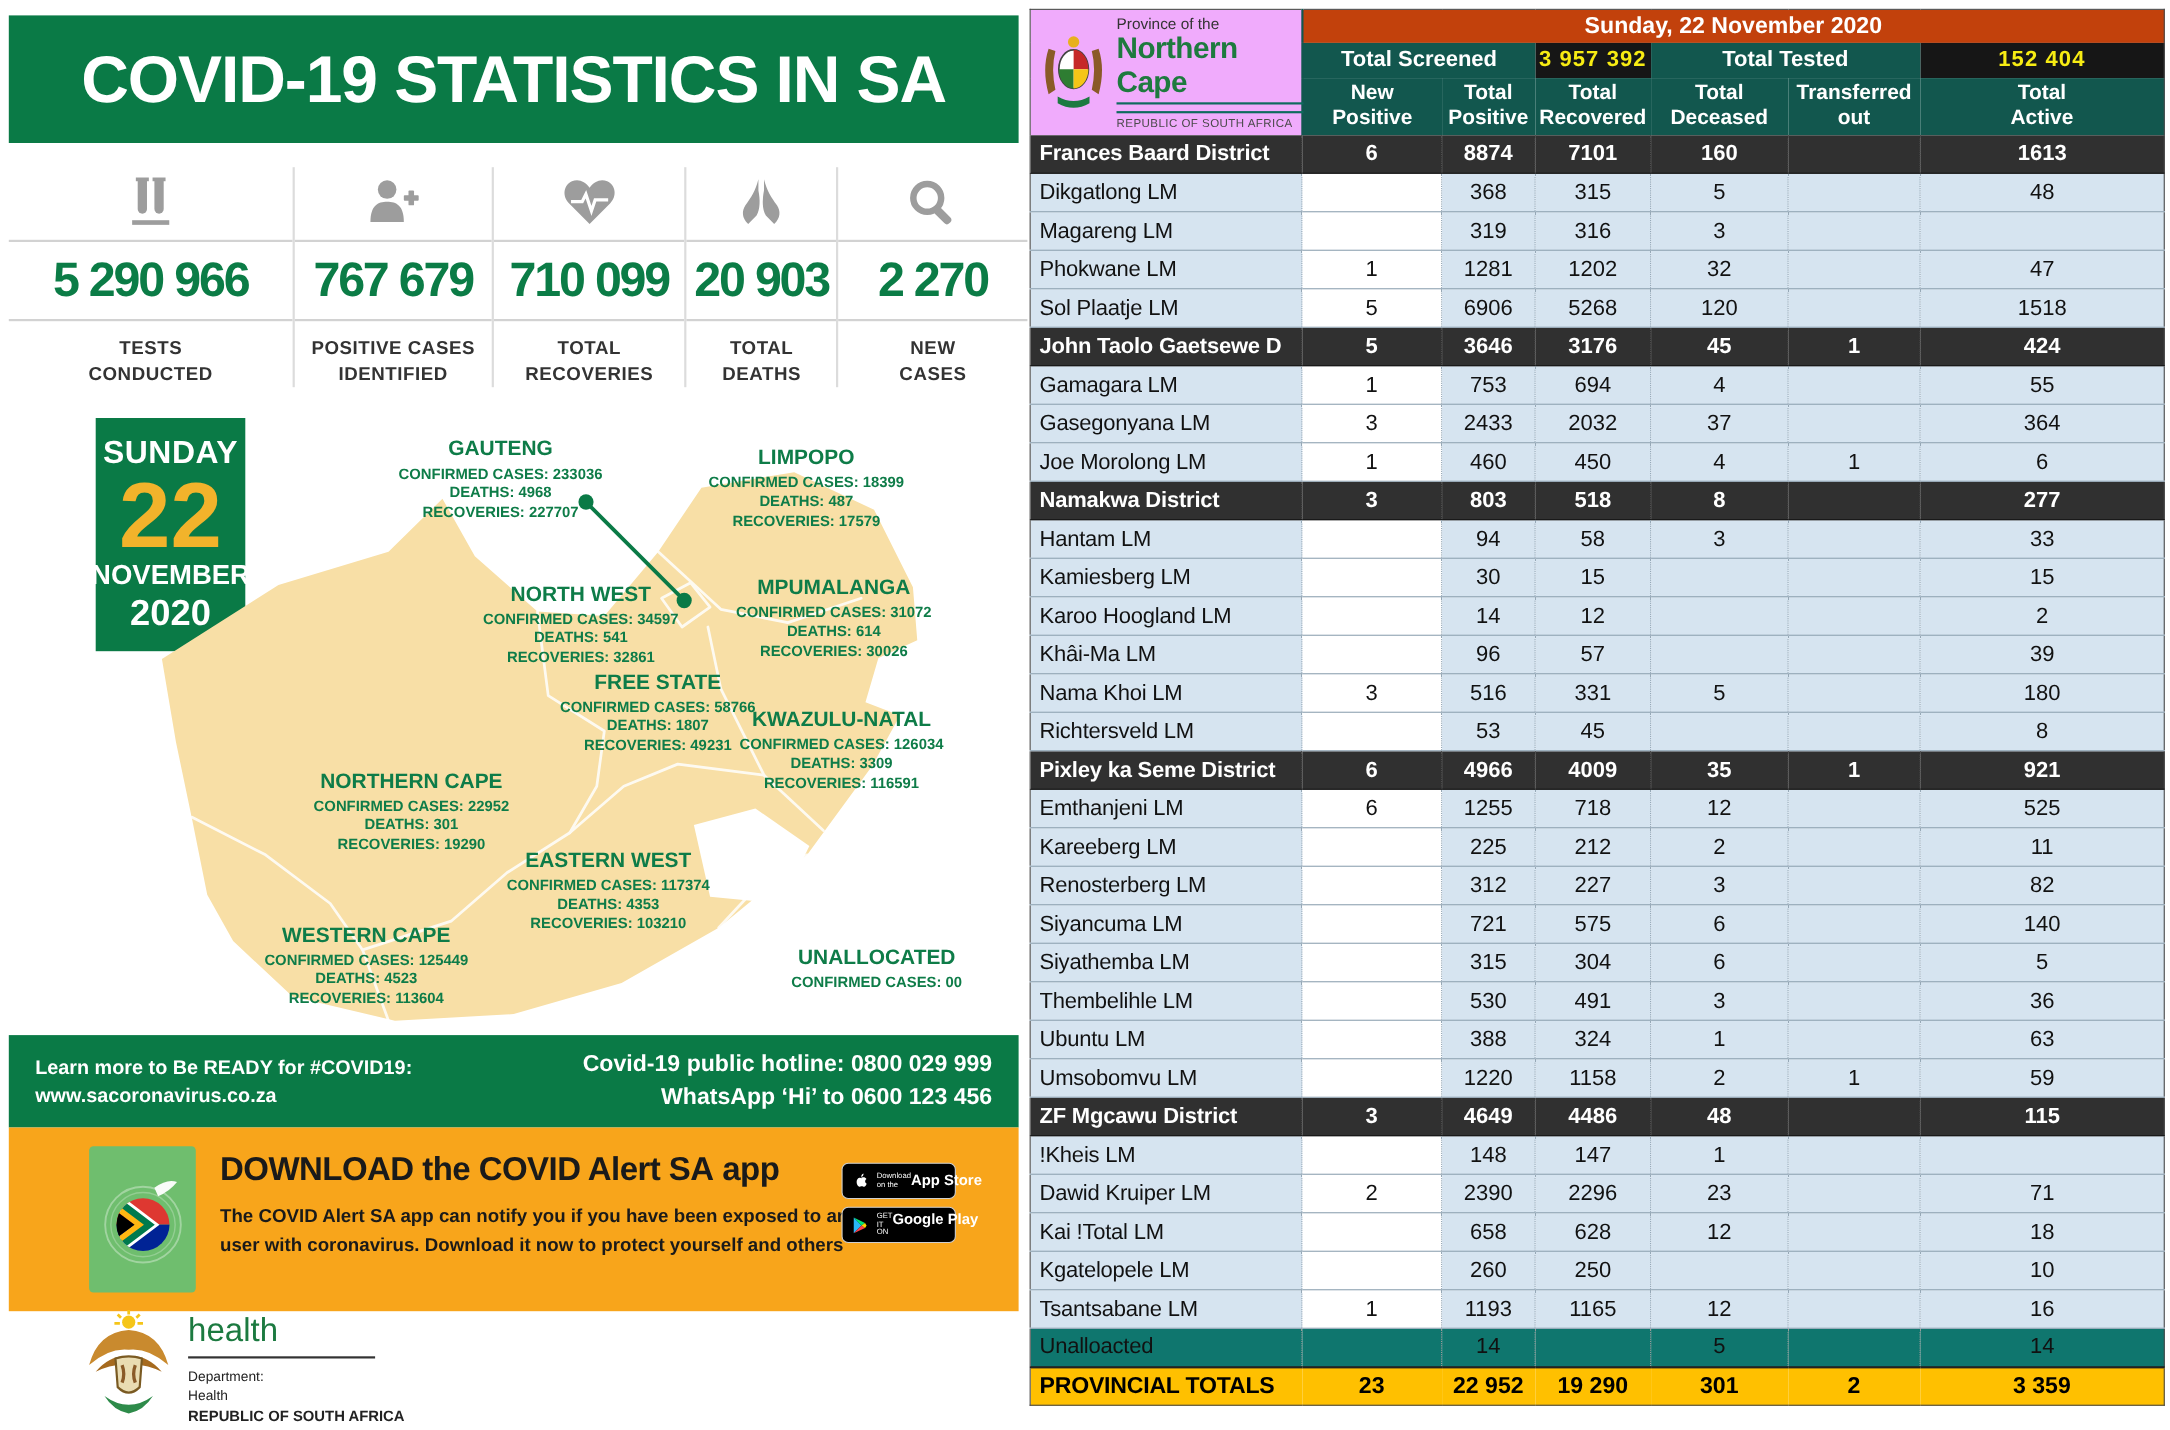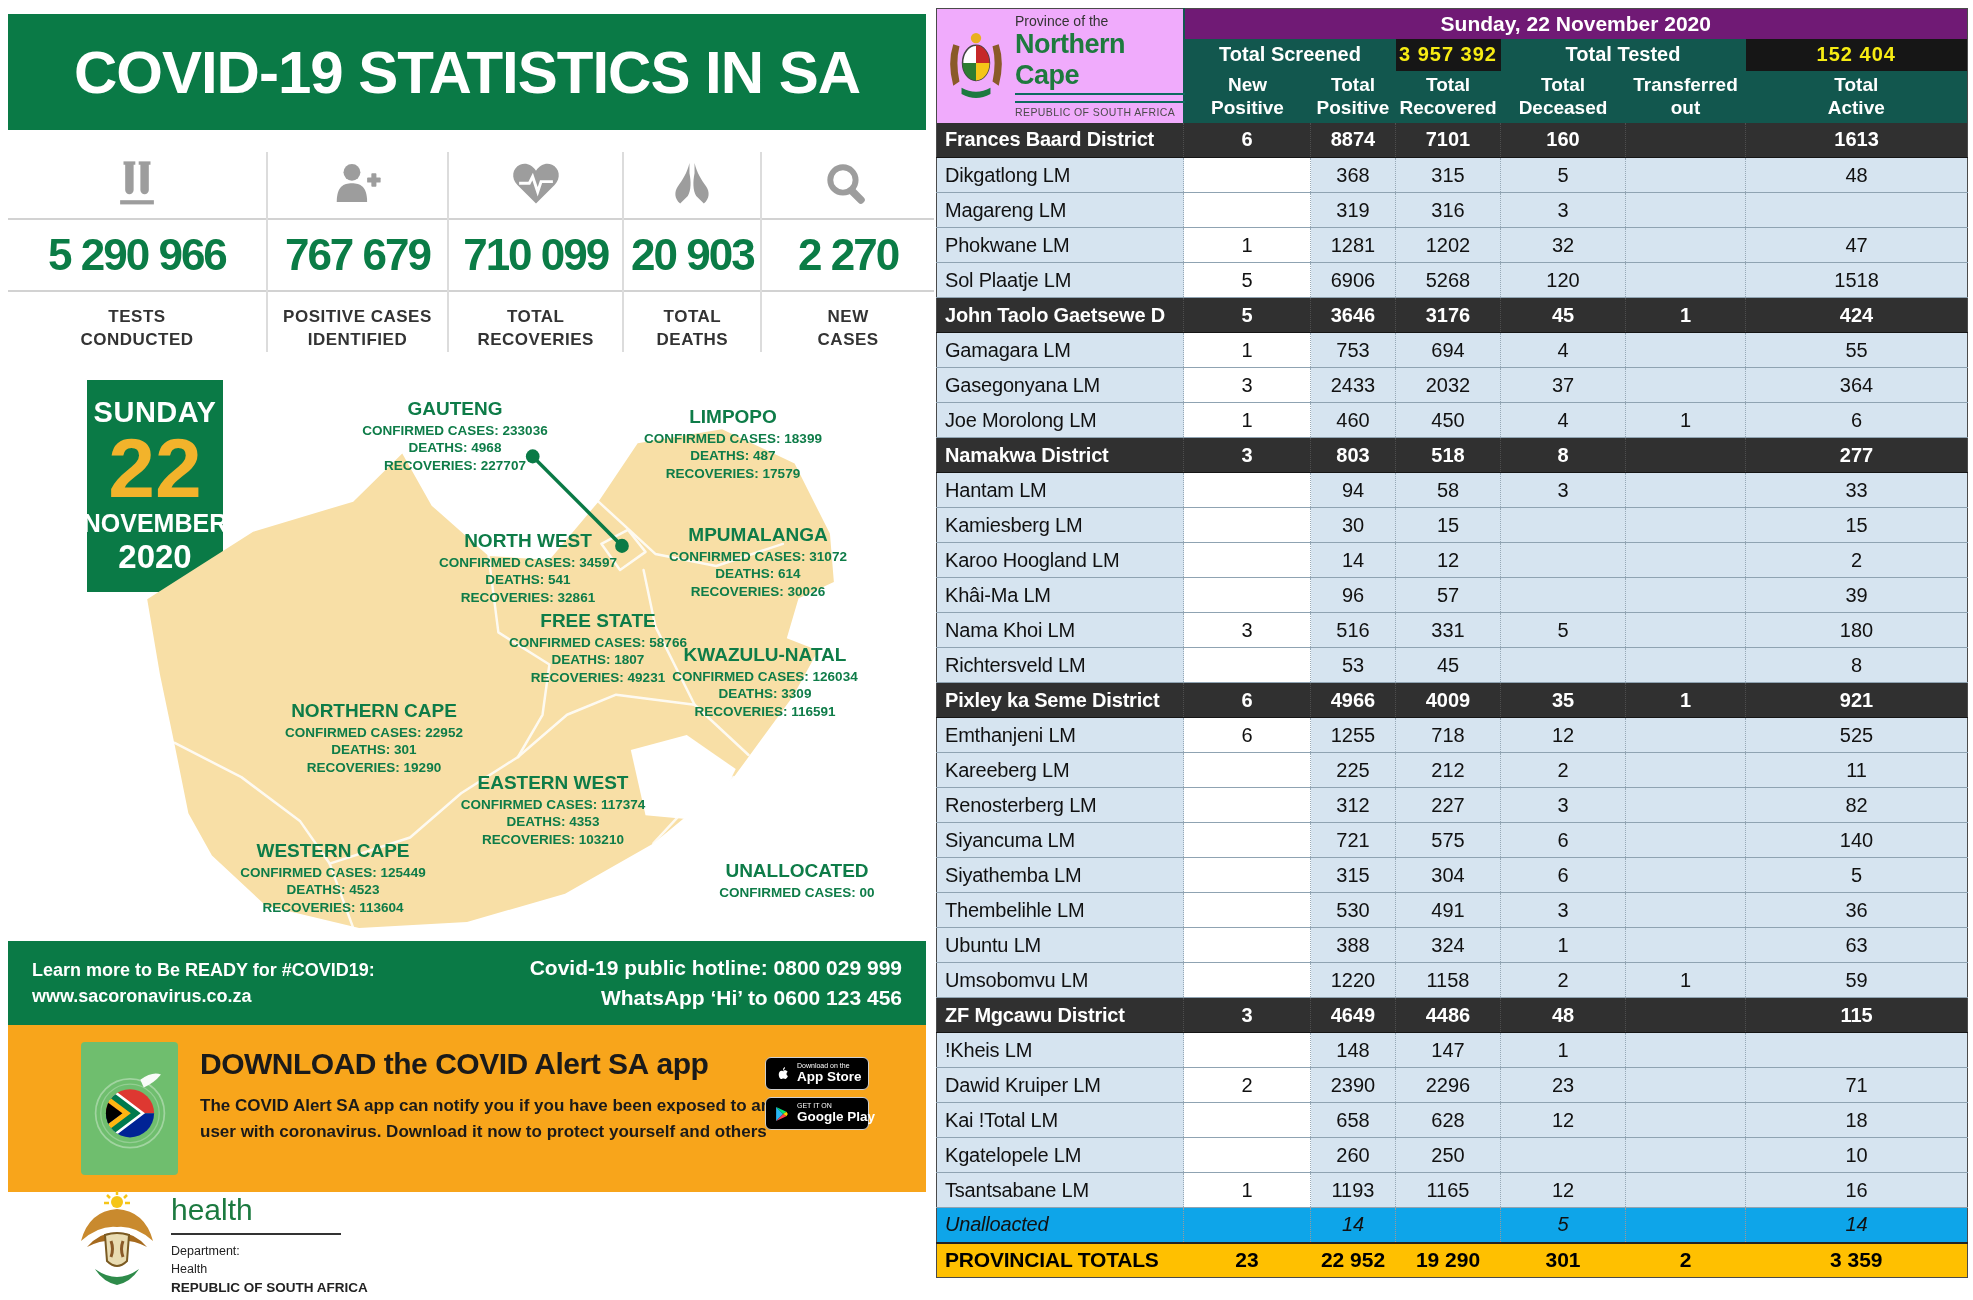--- a/index.html
+++ b/index.html
@@ -69,21 +69,21 @@
   .banner-title{font-size:30px;font-weight:bold;letter-spacing:-.5px;}
   .banner-title .t-normal{font-weight:600;}
   .banner-title .t-heavy{font-weight:900;}
   .banner-desc{margin-top:12px;font-size:17px;font-weight:600;line-height:1.5;}
   .store-badges{position:absolute;left:757px;top:32px;display:flex;flex-direction:column;gap:7px;}
   .badge{
     width:104px;height:33px;background:#000;border:1px solid #cfcfcf;border-radius:6px;
     display:flex;align-items:center;padding:0 8px;box-sizing:border-box;color:#fff;cursor:pointer;
   }
   .badge svg{width:17px;height:20px;margin-right:6px;flex:none;}
-  .badge .b-lines{display:flex;flex-direction:column;line-height:1.1;}
+  .badge .b-lines{display:flex;flex-direction:row;line-height:1.1;}
   .badge .b-small{font-size:7px;}
   .badge .b-big{font-size:13.5px;font-weight:bold;white-space:nowrap;}
   .health-block{position:absolute;left:77px;top:1185px;display:flex;}
   .health-block svg{width:80px;height:108px;}
   .health-text{margin-left:14px;padding-top:10px;color:#222;}
   .health-brand{color:#1C7A40;font-size:30px;line-height:1;}
   .health-rule{width:170px;border-bottom:2px solid #333;margin:8px 0 8px 0;}
   .health-line{font-size:12.5px;line-height:1.4;}
   .health-line-bold{font-size:13.5px;font-weight:bold;line-height:1.5;}
   
@@ -93,30 +93,30 @@
   }
   .nc-table td,.nc-table th{padding:0;vertical-align:middle;box-sizing:border-box;}
   .logo-cell{background:#f0abfc;border-right:2px solid #12574E;}
   .logo-wrap{display:flex;align-items:center;padding:4px 4px 4px 8px;}
   .logo-wrap svg{width:62px;height:86px;flex:none;}
   .logo-txt{margin-left:8px;}
   .logo-l1{font-size:14px;color:#333;line-height:1.1;}
   .logo-l2{font-size:27px;font-weight:bold;color:#1E7A3E;letter-spacing:-.5px;line-height:1.15;}
   .logo-rule{width:170px;height:6px;border-top:2px solid #0E6B5E;border-bottom:2px solid #0E6B5E;margin:2px 0 3px 0;}
   .logo-l3{font-size:10.5px;color:#4A4A4A;letter-spacing:.4px;}
-  .date-cell{height:30px;background:#701a75;color:#fff;font-weight:bold;font-size:21px;text-align:center;}
+  .date-cell{height:30px;background:#c2410c;color:#fff;font-weight:bold;font-size:21px;text-align:center;}
   .hdr-label{height:32px;background:#12574E;color:#fff;font-weight:bold;font-size:20px;text-align:center;}
   .hdr-value{height:32px;background:#161616;color:#F7EC13;font-weight:bold;font-size:20px;text-align:center;letter-spacing:1px;}
   .colhead{height:52px;background:#12574E;color:#fff;font-weight:bold;font-size:19px;text-align:center;line-height:1.18;}
   .nc-table tbody td{height:35px;font-size:20px;text-align:center;color:#111;}
   .nc-table tbody td.name{text-align:left;padding-left:8px;white-space:nowrap;letter-spacing:-.2px;}
   tr.lm td{background:#D6E4F0;border-bottom:1px solid #8FA3B2;border-right:1px dotted #96A8B6;}
   tr.lm td.np{background:#fff;}
   tr.district td{background:#303030;color:#fff;font-weight:bold;border-bottom:1px solid #151515;border-right:1px dotted #4E4E4E;}
-  tr.unallocated td{background:#0ea5e9;border-bottom:1px solid #8A8A8A;border-right:1px dotted #9A9A9A;font-style:italic;}
+  tr.unallocated td{background:#0f766e;border-bottom:1px solid #8A8A8A;border-right:1px dotted #9A9A9A;}
   tr.total td{background:#FFC000;font-weight:bold;font-size:21px;color:#000;border-top:2px solid #222;}
 </style>
 </head>
 <body>
 
 <div class="title-bar">
   <h1>COVID-19 STATISTICS IN SA</h1>
 </div>
 
 <div class="stats-row">

